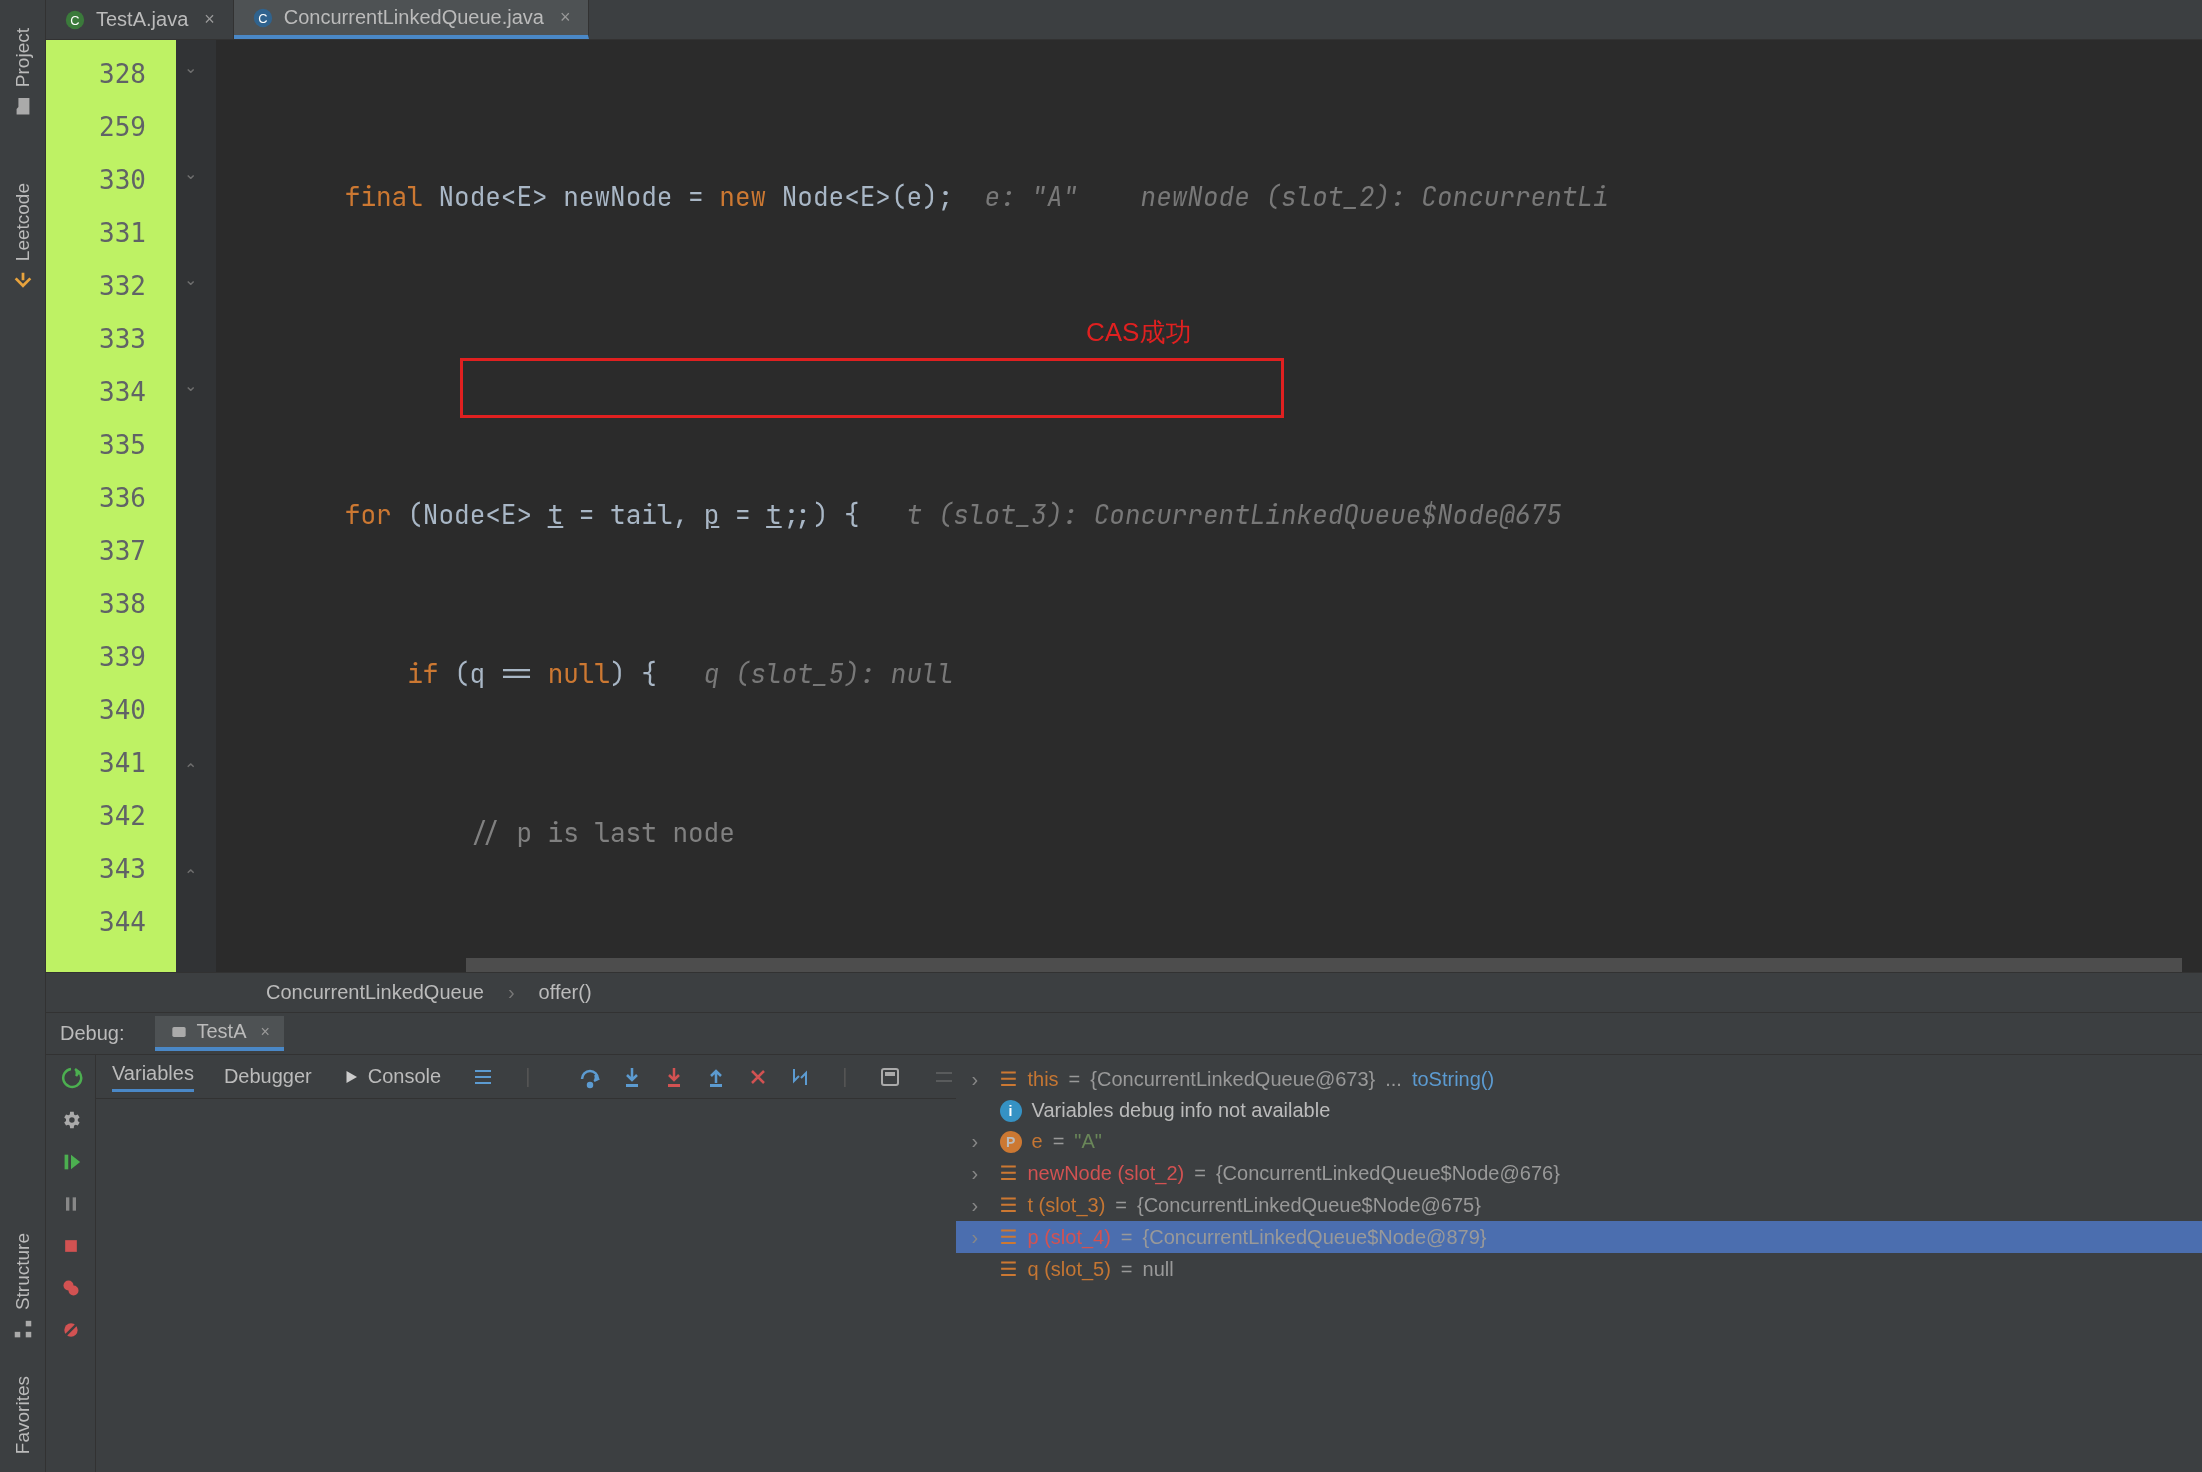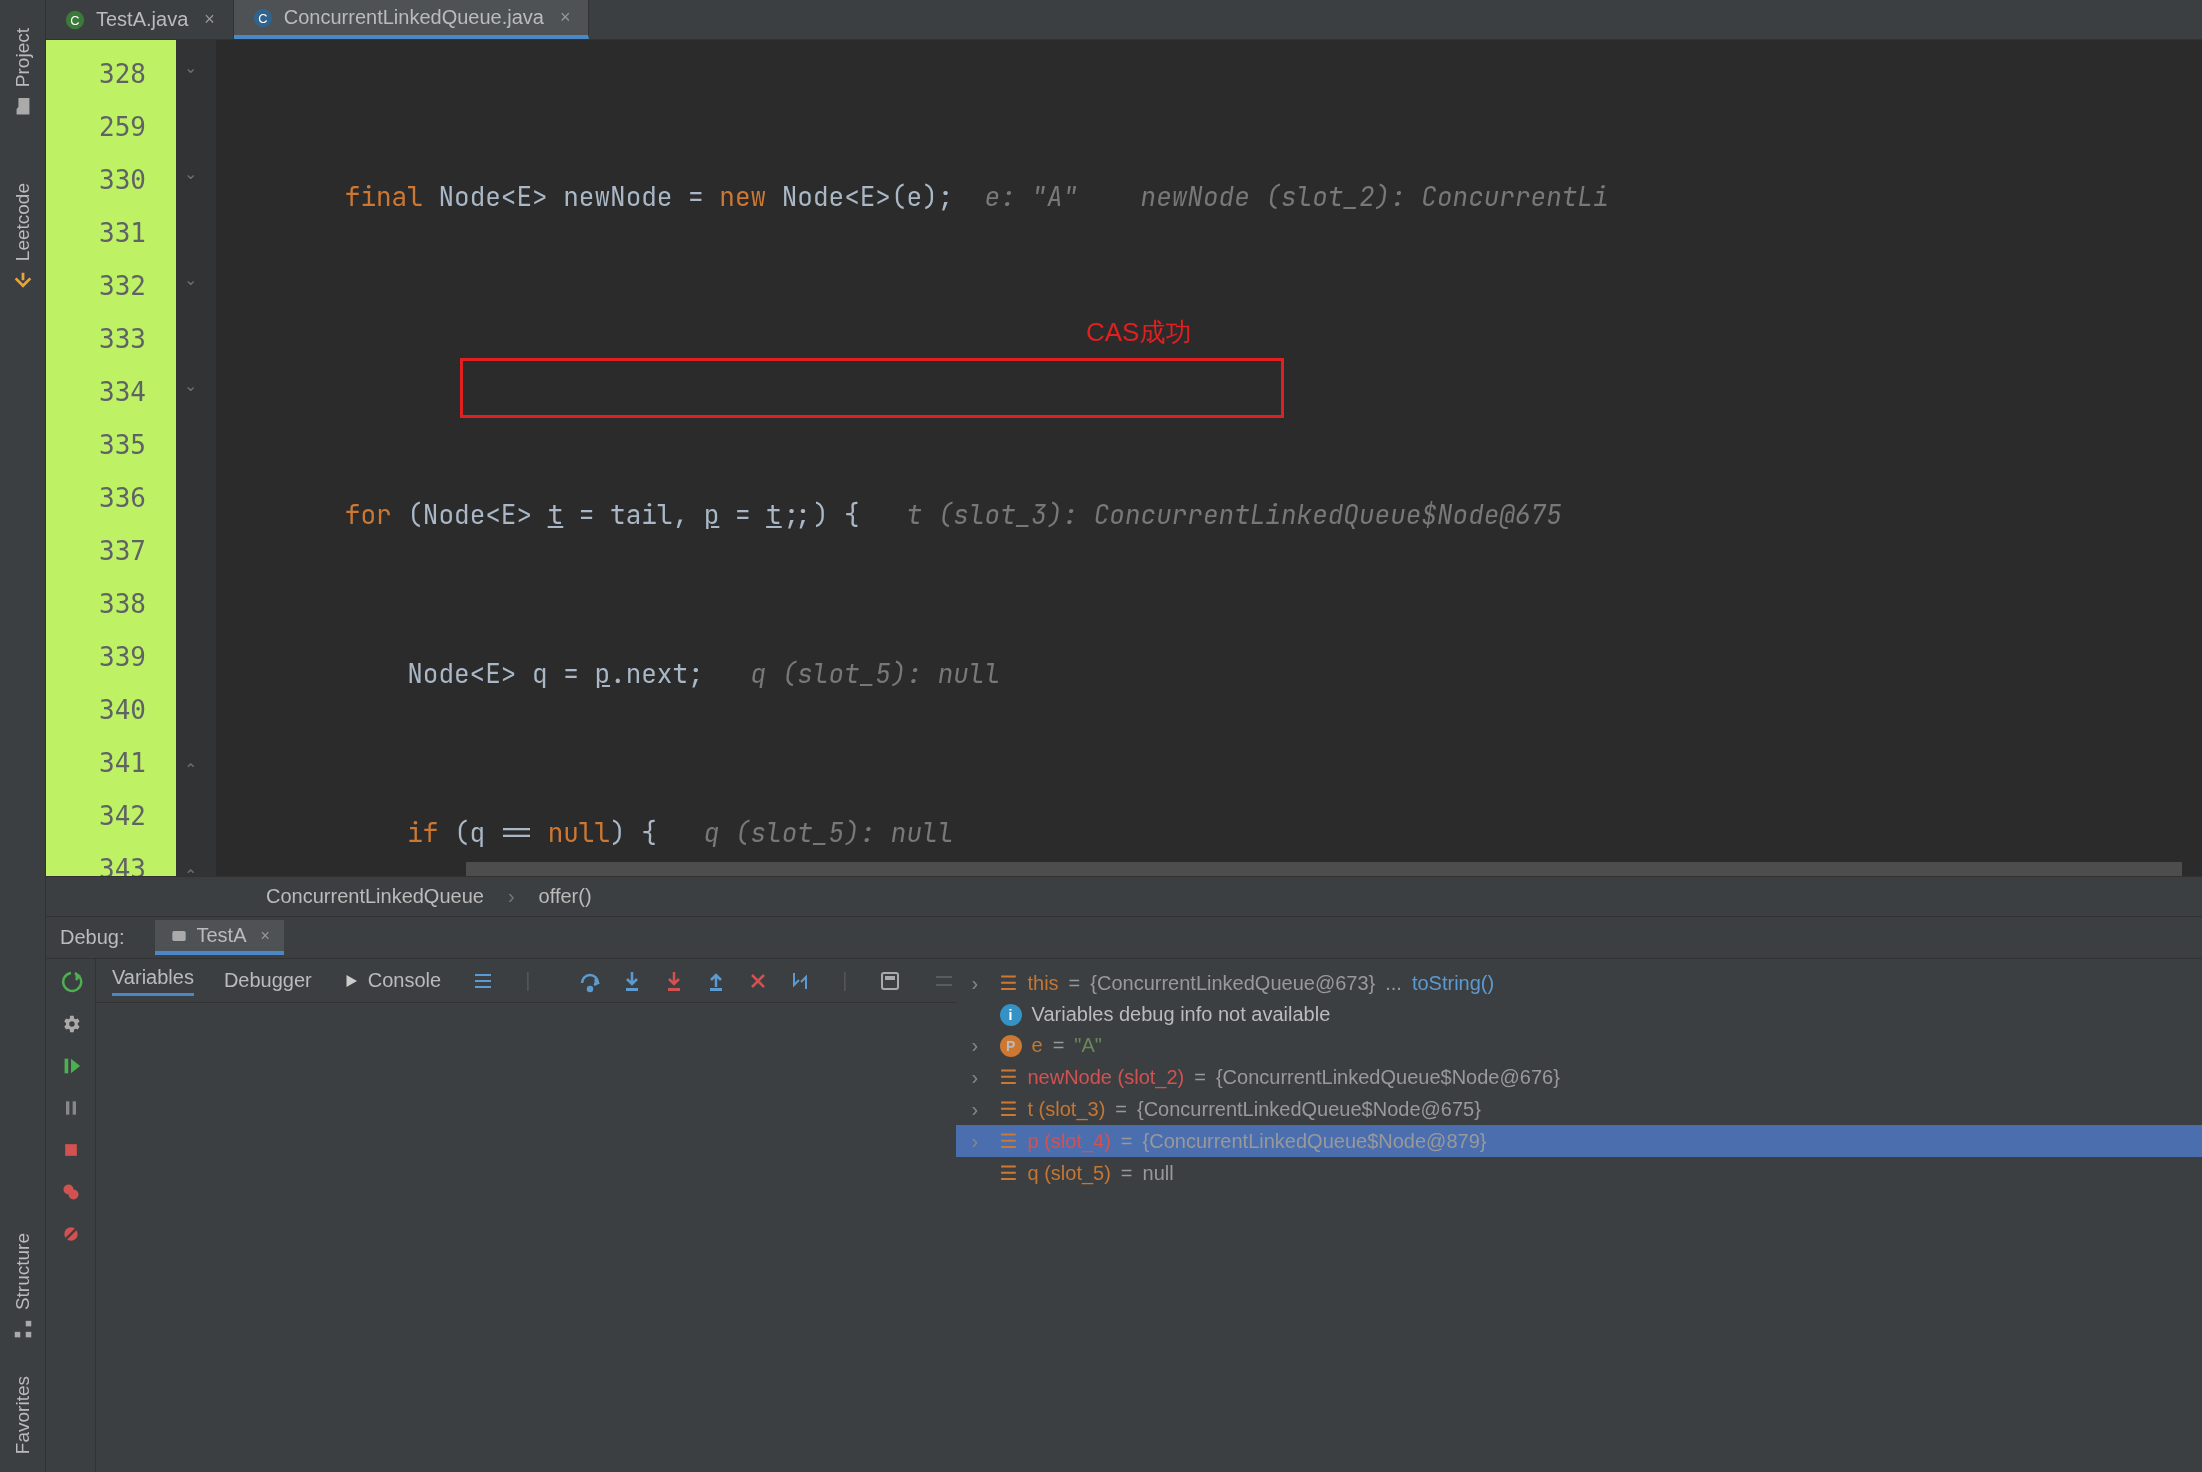--- a/index.html
+++ b/index.html
@@ -117,21 +117,21 @@
   display: flex;
   align-items: center;
   padding-left: 220px;
   font-size: 20px;
   color: #bbbbbb;
   gap: 24px;
   border-top: 1px solid #323232;
 }
 .bc-sep { color: #777; }
 .debug-panel {
-  height: 556px;
+  height: 460px;
   background: #3c3f41;
   border-top: 1px solid #323232;
   display: flex;
   flex-direction: column;
 }
 .debug-header {
   height: 42px;
   display: flex;
   align-items: center;
   padding-left: 14px;
@@ -271,21 +271,20 @@
         <span class="fold-mark" style="top:124px">⌄</span>
         <span class="fold-mark" style="top:230px">⌄</span>
         <span class="fold-mark" style="top:336px">⌄</span>
         <span class="fold-mark" style="top:720px">⌃</span>
         <span class="fold-mark" style="top:826px">⌃</span>
       </div>
       <div class="code-area">
         <div class="code-line"><span>        </span><span class="kw">final</span><span> </span><span class="id">Node</span><span class="id">&lt;E&gt;</span><span> </span><span class="id">newNode</span><span> </span><span>=</span><span> </span><span class="kw">new</span><span> </span><span class="id">Node</span><span class="id">&lt;E&gt;</span><span>(e);</span><span class="hint">  e: "A"    newNode (slot_2): ConcurrentLi</span></div>
         <div class="code-line"></div>
         <div class="code-line"><span>        </span><span class="kw">for</span><span> (</span><span class="id">Node</span><span class="id">&lt;E&gt;</span><span> </span><span class="id ul">t</span><span> = </span><span class="id">tail</span><span>, </span><span class="id ul">p</span><span> = </span><span class="id ul">t</span><span>;;) {</span><span class="hint">   t (slot_3): ConcurrentLinkedQueue$Node@675</span></div>
-        <div class="code-line"><span>            </span><span class="id">Node</span><span class="id">&lt;E&gt;</span><span> </span><span class="id">q</span><span> = </span><span class="id ul">p</span><span class="id">.next;</span><span class="hint">   q (slot_5): null</span></div>
         <div class="code-line"><span>            </span><span class="kw">if</span><span> (</span><span class="id">q</span><span> == </span><span class="kw">null</span><span>) {</span><span class="hint">   q (slot_5): null</span></div>
         <div class="code-line"><span>                </span><span class="cmt">// p is last node</span></div>
         
         
         
         
         
         
         
         

